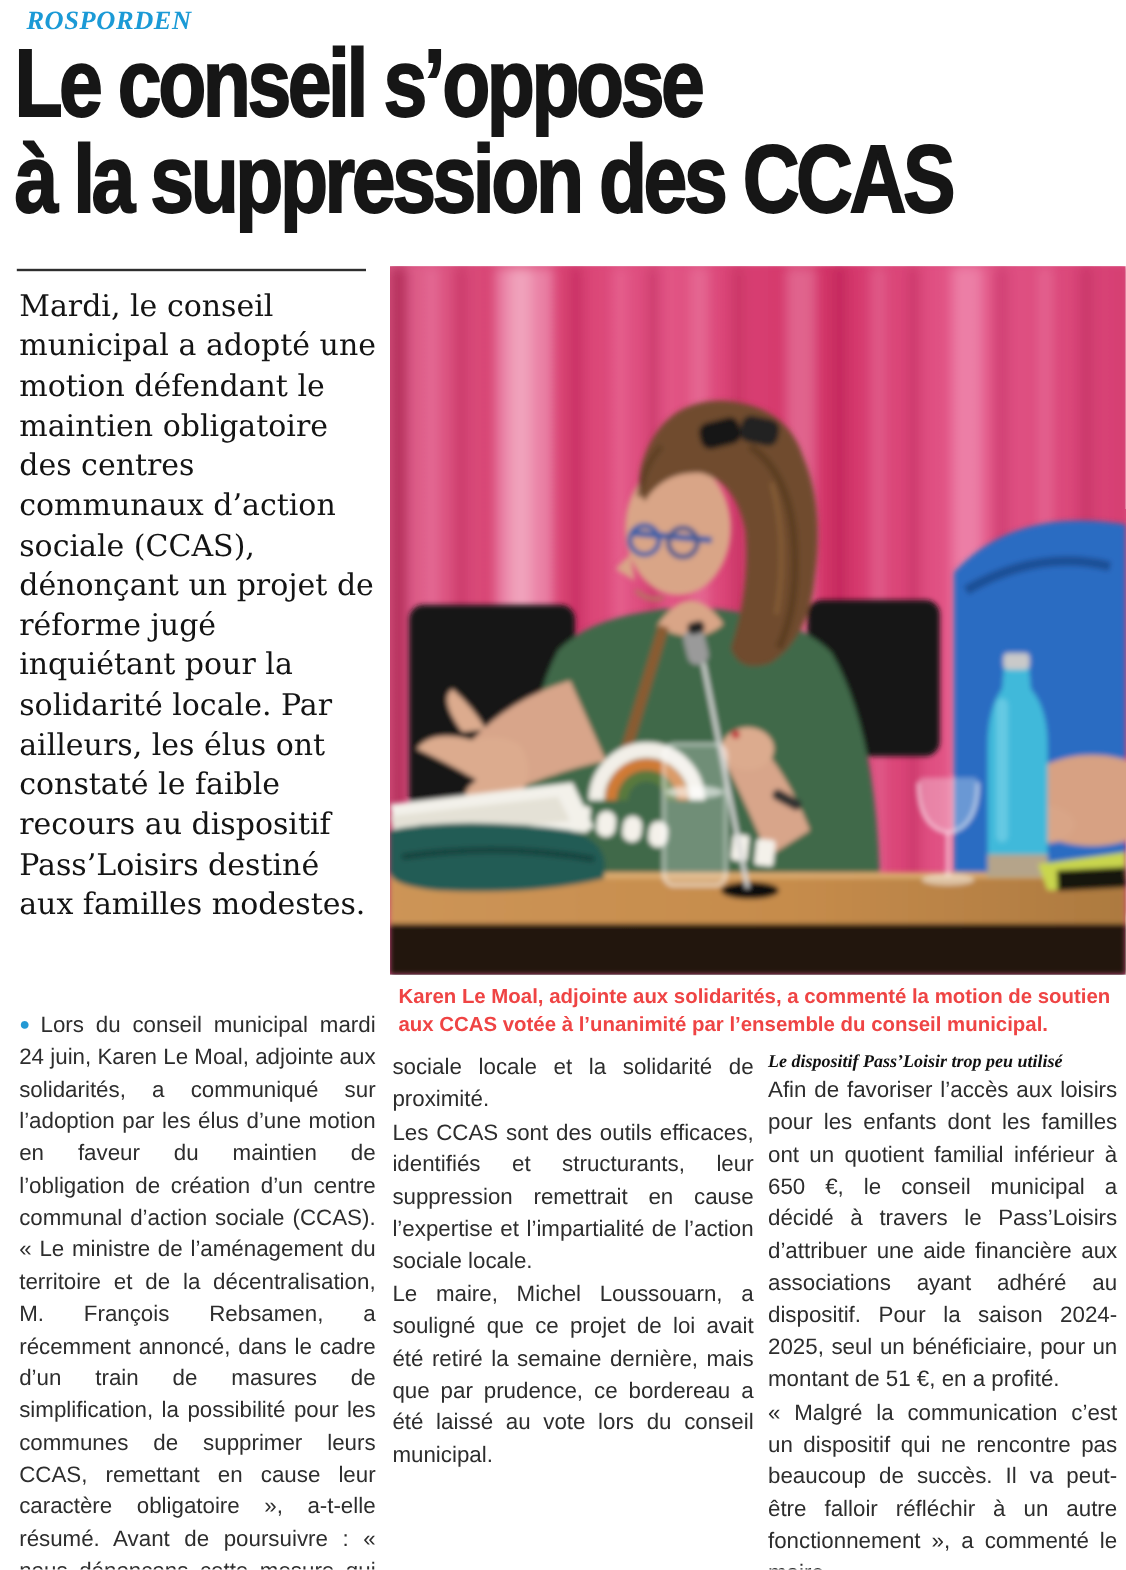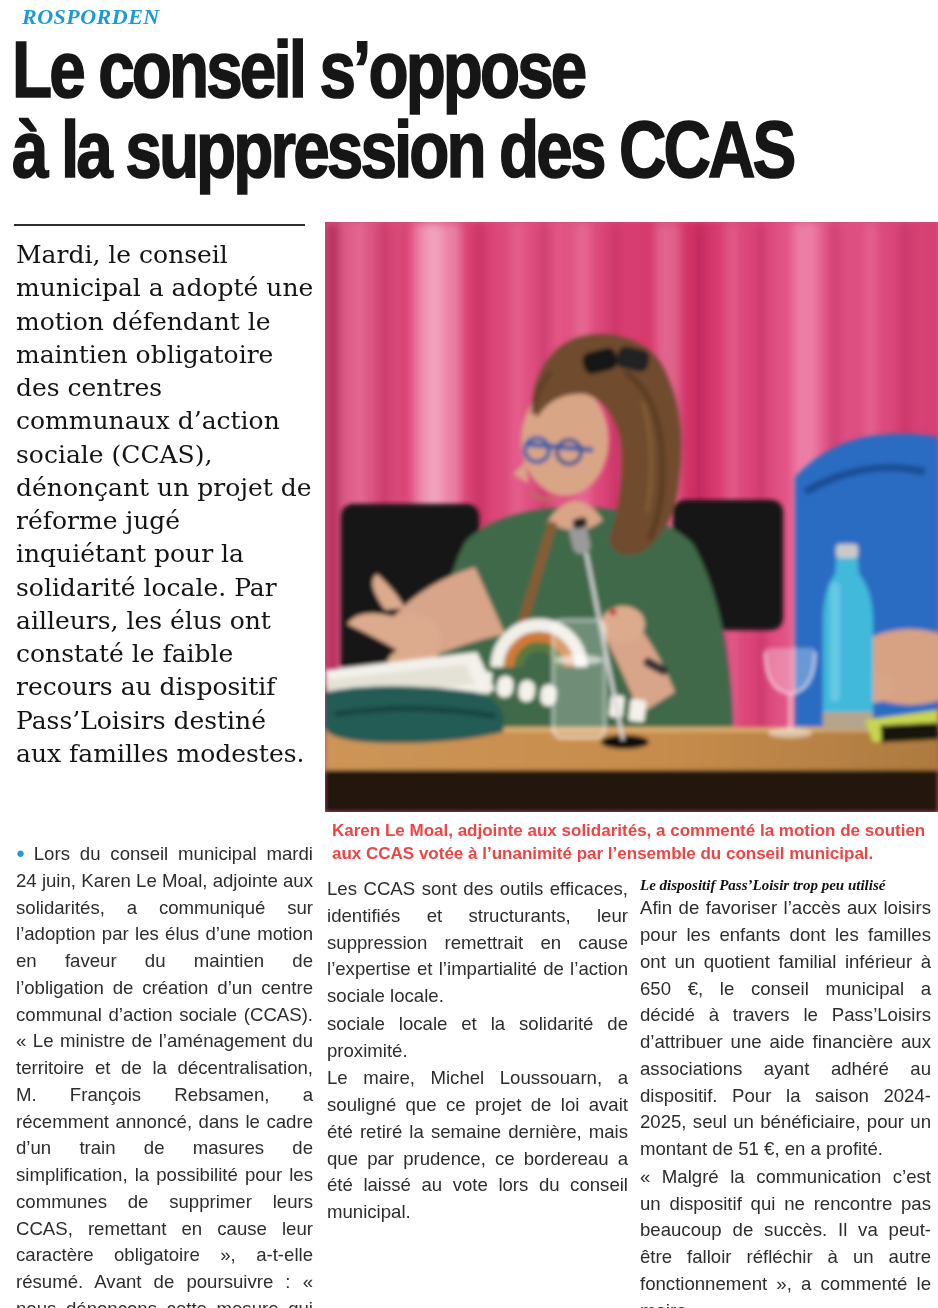--- a/index.html
+++ b/index.html
@@ -251,22 +251,22 @@
     </svg>
   </div>
 
   <div class="caption">Karen Le Moal, adjointe aux solidarités, a commenté la motion de soutien aux CCAS votée à l’unanimité par l’ensemble du conseil municipal.</div>
 
   <div class="col col-1">
     <p><span class="bullet">●</span><span>Lors du conseil municipal mardi 24 juin, Karen Le Moal, adjointe aux solidarités, a communiqué sur l’adoption par les élus d’une motion en faveur du maintien de l’obligation de création d’un centre communal d’action sociale (CCAS). « Le ministre de l’aménagement du territoire et de la décentralisation, M. François Rebsamen, a récemment annoncé, dans le cadre d’un train de masures de simplification, la possibilité pour les communes de supprimer leurs CCAS, remettant en cause leur caractère obligatoire », a-t-elle résumé. Avant de poursuivre : « nous dénonçons cette mesure qui représenterait un recul majeur dans la politique</span></p>
   </div>
 
   <div class="col col-2">
+    <p>sociale locale et la solidarité de proximité.</p>
     <p>Les CCAS sont des outils efficaces, identifiés et structurants, leur suppression remettrait en cause l’expertise et l’impartialité de l’action sociale locale.</p>
-    <p>sociale locale et la solidarité de proximité.</p>
     <p>Le maire, Michel Loussouarn, a souligné que ce projet de loi avait été retiré la semaine dernière, mais que par prudence, ce bordereau a été laissé au vote lors du conseil municipal.</p>
   </div>
 
   <div class="col col-3">
     <p class="subhead">Le dispositif Pass’Loisir trop peu utilisé</p>
     <p>Afin de favoriser l’accès aux loisirs pour les enfants dont les familles ont un quotient familial inférieur à 650 €, le conseil municipal a décidé à travers le Pass’Loisirs d’attribuer une aide financière aux associations ayant adhéré au dispositif. Pour la saison 2024-2025, seul un bénéficiaire, pour un montant de 51 €, en a profité.</p>
     <p>« Malgré la communication c’est un dispositif qui ne rencontre pas beaucoup de succès. Il va peut-être falloir réfléchir à un autre fonctionnement », a commenté le maire.</p>
   </div>
 
 </div>

